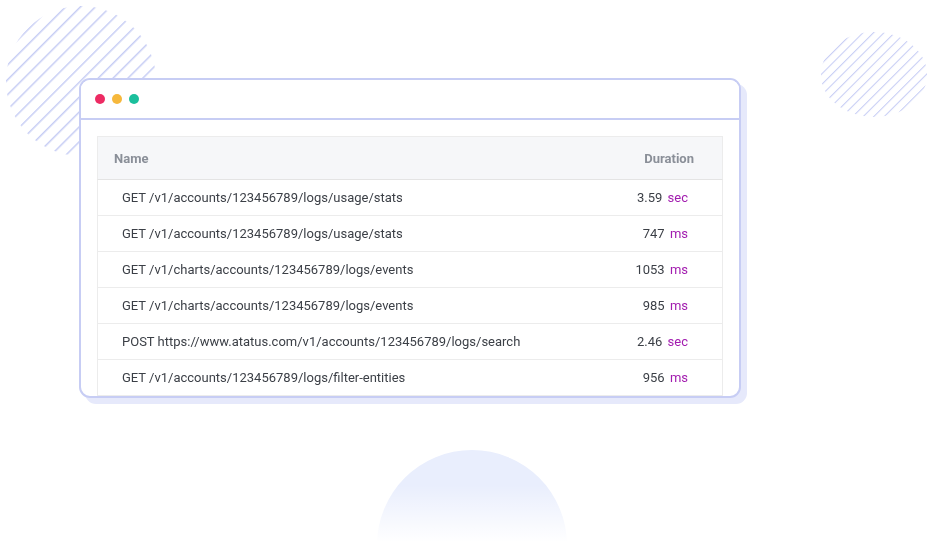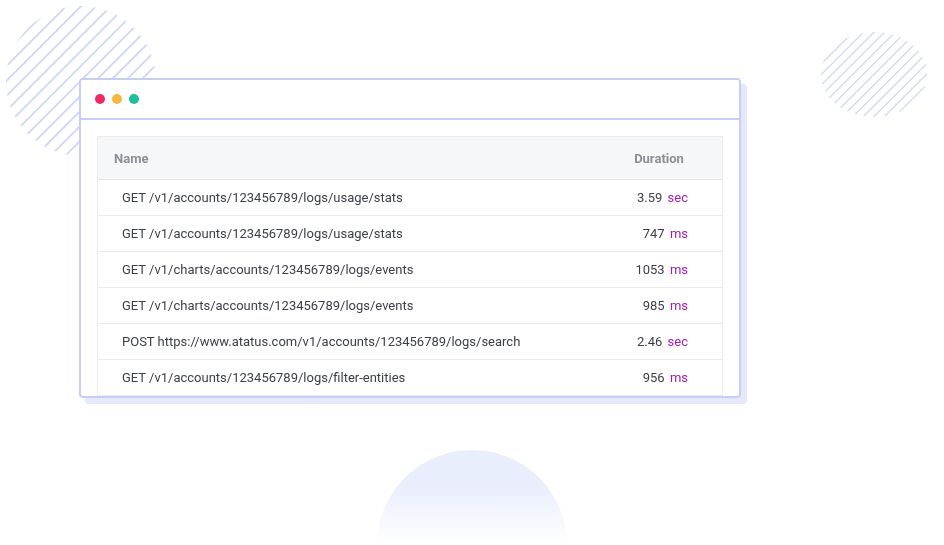--- a/index.html
+++ b/index.html
@@ -44,21 +44,21 @@
     z-index: 0;
   }
 
   .browser-window {
     position: absolute;
     top: 78px;
     left: 79px;
     width: 662px;
     background: #ffffff;
     border: 2px solid #c7cdf4;
-    border-radius: 4px;
+    border-radius: 11px;
     box-shadow: 6px 6px 0 0 #e6e9fb;
     z-index: 2;
     overflow: hidden;
   }
   .titlebar {
     height: 40px;
     display: flex;
     align-items: center;
     padding: 0 14px;
     gap: 7px;
@@ -82,21 +82,21 @@
     height: 44px;
     background: #f6f7f9;
     border: 1px solid #ececec;
     border-bottom: 1px solid #e4e4e4;
     font-size: 13px;
     font-weight: 700;
     color: #8a8f98;
     padding: 0 16px;
   }
   .col-name { flex: 0 0 510px; }
-  .col-dur  { flex: 0 0 70px; text-align: center; }
+  .col-dur  { flex: 0 0 70px; text-align: right; }
   .col-bar  { flex: 1; }
 
   .row {
     display: flex;
     align-items: center;
     height: 36px;
     border: 1px solid #ececec;
     border-top: none;
     padding: 0 24px;
     font-size: 13px;

